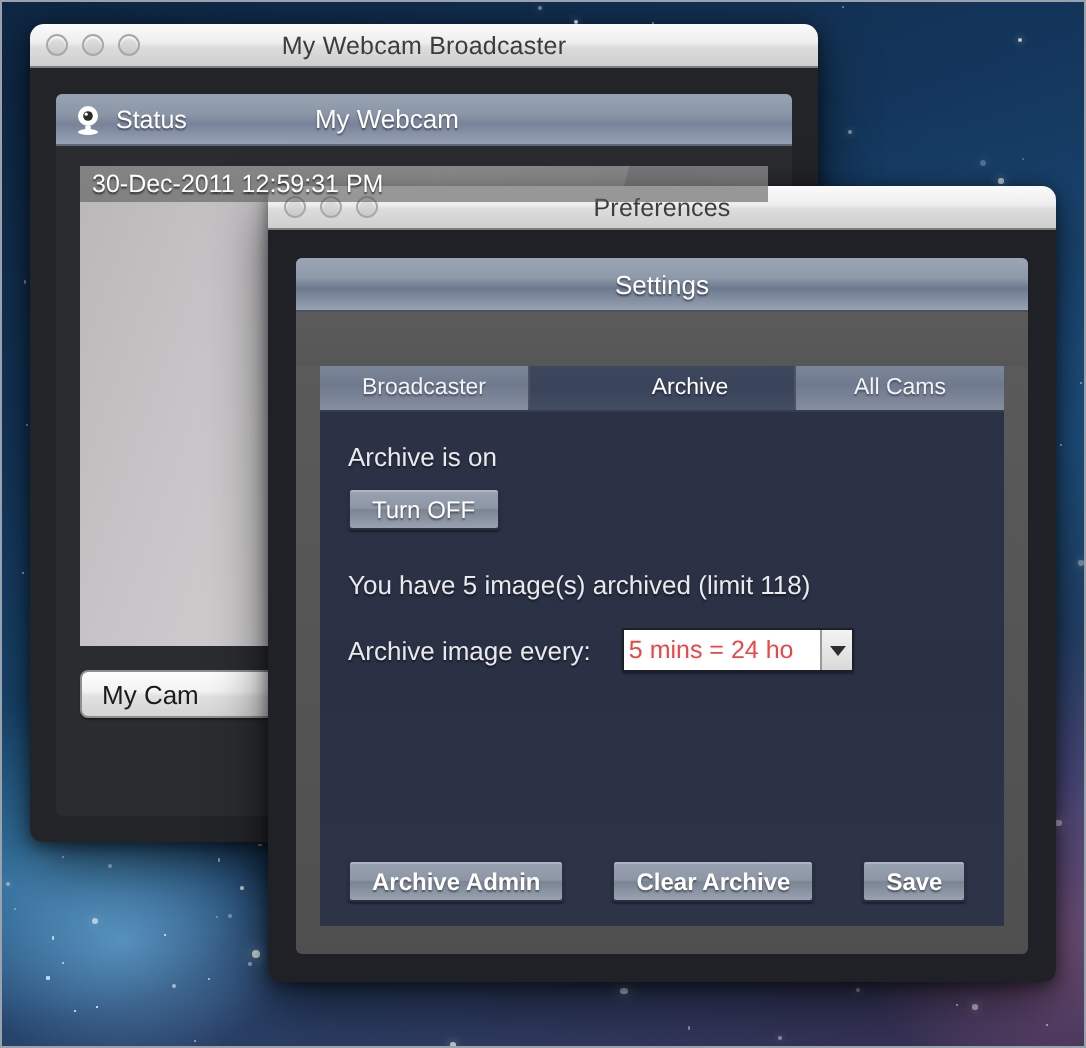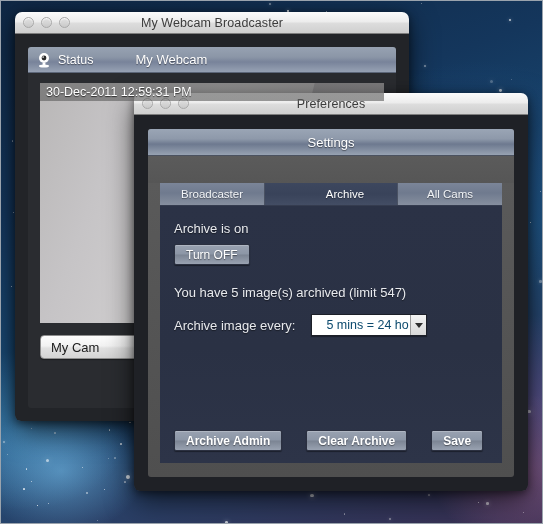--- a/index.html
+++ b/index.html
@@ -80,21 +80,21 @@
     display: flex; align-items: center;
     padding-left: 8px;
     border-bottom: 1px solid #5d6779;
   }
   .cam-icon { width: 16px; height: 16px; display:block; }
   #status-label {
     color: #ffffff; font-size: 12.5px; margin-left: 6px;
     text-shadow: 0 1px 1px rgba(0,0,0,0.45);
   }
   #cam-name {
-    color: #ffffff; font-size: 13px; margin-left: 42px;
+    color: #ffffff; font-size: 13px; margin-left: 64px;
     text-shadow: 0 1px 1px rgba(0,0,0,0.45);
   }
   #video-wrap {
     margin: 10px 12px 0 12px;
     height: 240px;
     position: relative;
     overflow: hidden;
     background:
       linear-gradient(110deg, #b9b7b7 0%, #c6c4c6 22%, #cfcdce 42%, #bfbcbd 70%, #a8a5a6 100%);
   }
@@ -209,22 +209,22 @@
   #interval-select {
     width: 116px; height: 22px;
     border: 1px solid #1c1f28;
     background: #ffffff;
     display: flex; align-items: center;
     position: relative;
     overflow: hidden;
     box-shadow: 0 1px 1px rgba(0,0,0,0.35);
   }
   #interval-value {
-    font-size: 12.5px; color: #0c4a6e;
-    padding-left: 14px;
+    font-size: 12.5px; color: #ef4444;
+    padding-left: 2px;
     white-space: nowrap;
     flex: 1;
     overflow: hidden;
   }
   #interval-arrow {
     width: 16px; height: 100%;
     background: linear-gradient(to bottom, #f3f3f3, #d9d9d9);
     border-left: 1px solid #9a9a9a;
     display: flex; align-items: center; justify-content: center;
     flex: 0 0 16px;
@@ -527,21 +527,21 @@
         </div>
 
         <div id="tab-content">
 
           <div class="panel-text" id="archive-state">Archive is on</div>
 
           <div class="btn" id="turn-off-btn">
             <span>Turn OFF</span>
           </div>
 
-          <div class="panel-text" id="archive-count">You have 5 image(s) archived (limit 547)</div>
+          <div class="panel-text" id="archive-count">You have 5 image(s) archived (limit 118)</div>
 
           <div id="every-row">
             <span class="panel-text" id="every-label">Archive image every:</span>
             <div id="interval-select">
               <span id="interval-value">5 mins = 24 ho</span>
               <span id="interval-arrow">
                 <span class="caret-down"></span>
               </span>
             </div>
           </div>

